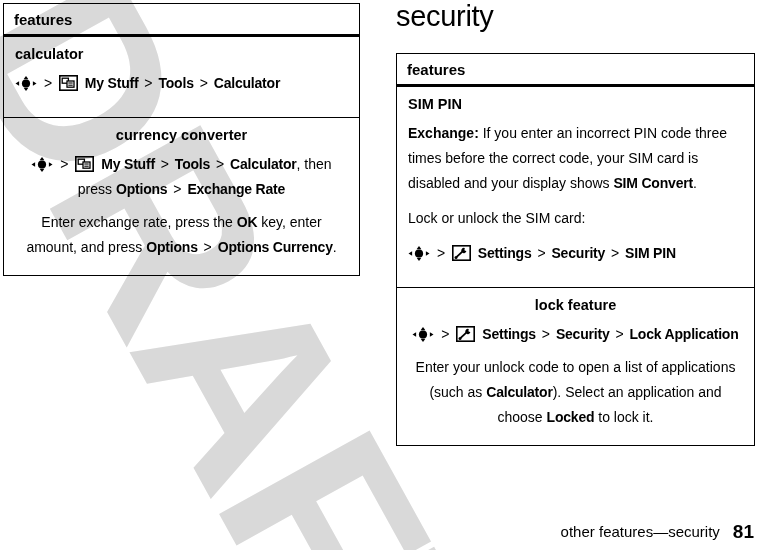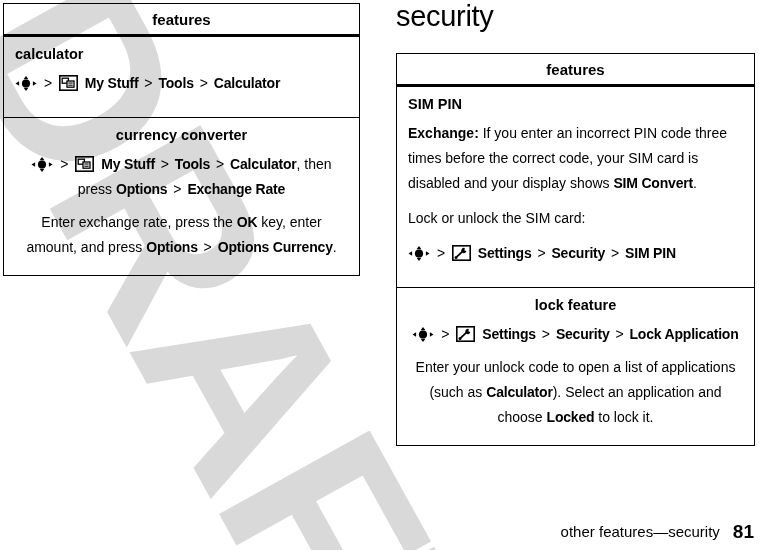--- a/index.html
+++ b/index.html
@@ -45,21 +45,20 @@
   .tbl {
     border: 1px solid #000;
     background: transparent;
     box-sizing: border-box;
   }
   .tbl .hdr {
     border-bottom: 3px solid #000;
     padding: 7px 10px 6px 10px;
     font-weight: bold;
     font-size: 15px;
-    text-align: center;
   }
   .tbl .row {
     border-bottom: 1px solid #000;
     padding: 8px 11px 13px 11px;
   }
   .tbl .row.last { border-bottom: none; text-align: center; }
   .rowtitle {
     font-weight: bold;
     font-size: 14.5px;
     margin: 1px 0 9px 0;

